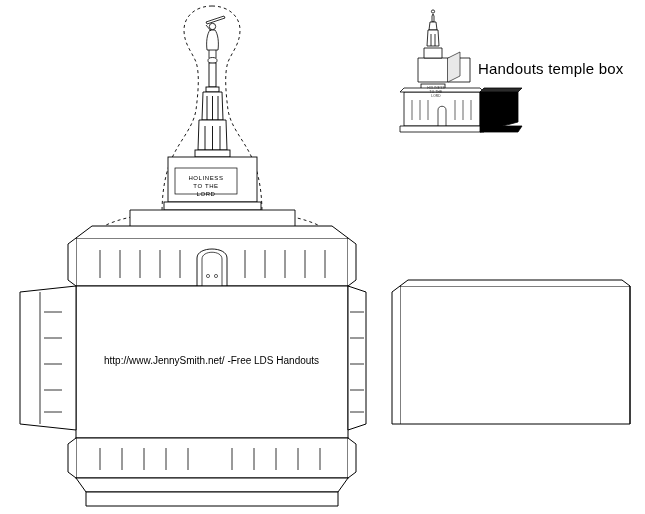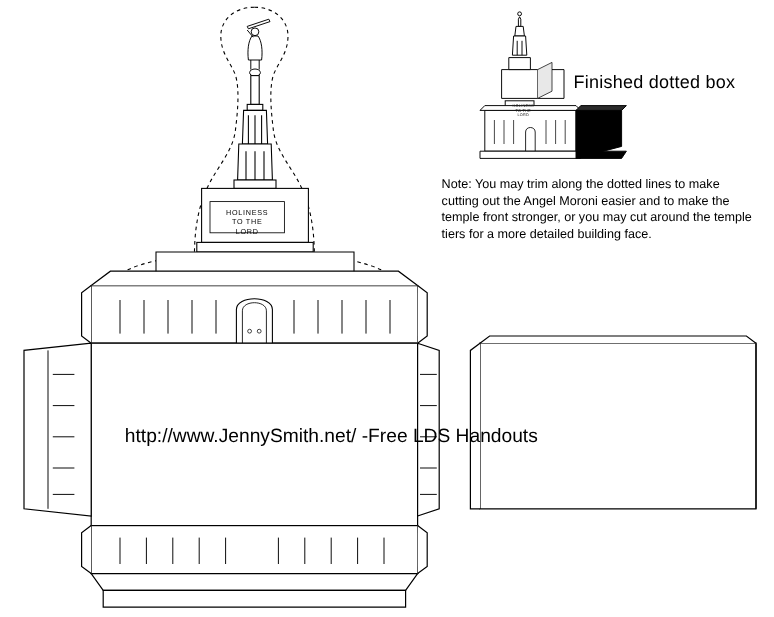--- a/index.html
+++ b/index.html
@@ -40,21 +40,21 @@
     font-size: 10.5px;
     line-height: 13.5px;
     text-align: left;
   }
   .note-block p { margin: 0 0 13px 0; }
 
   .url-label {
     position: absolute;
     left: 104px;
     top: 355px;
-    font-size: 16px;
+    font-size: 10px;
     white-space: nowrap;
   }
 
   .holiness-label {
     position: absolute;
     left: 172px;
     top: 174px;
     width: 68px;
     text-align: center;
     font-size: 6px;
@@ -247,30 +247,29 @@
 
     <path d="M480,92 L518,92 L518,122 L480,132 Z" fill="#000000" stroke="#000000"></path>
     <path d="M484,88 L522,88 L518,92 L480,92 Z" fill="#2b2b2b" stroke="#000000"></path>
     <path d="M484,126 L522,126 L518,132 L480,132 Z" fill="#000000" stroke="#000000"></path>
     <path d="M448,58 L470,58 L470,82 L448,82 Z" fill="#ffffff"></path>
     <path d="M448,58 L460,52 L460,76 L448,82" fill="#e8e8e8" stroke="#000000" stroke-width="0.6"></path>
   </g>
 
 </svg>
 
-<div class="finished-title">Finished dotted box</div>
+<div class="finished-title">Handouts temple box</div>
 
 <div class="mini-label">
   <div>HOLINESS</div>
   <div>TO THE</div>
   <div>LORD</div>
 </div>
 
 <div class="note-block">
-  <p>Note: You may trim along the dotted lines to make cutting out the Angel Moroni easier and to make the temple front stronger, or you may cut around the temple tiers for a more detailed building face.</p>
 </div>
 
 <div class="holiness-label">
   <div>HOLINESS</div>
   <div>TO THE</div>
   <div>LORD</div>
 </div>
 
 <div class="url-label">http://www.JennySmith.net/ -Free LDS Handouts</div>
 

